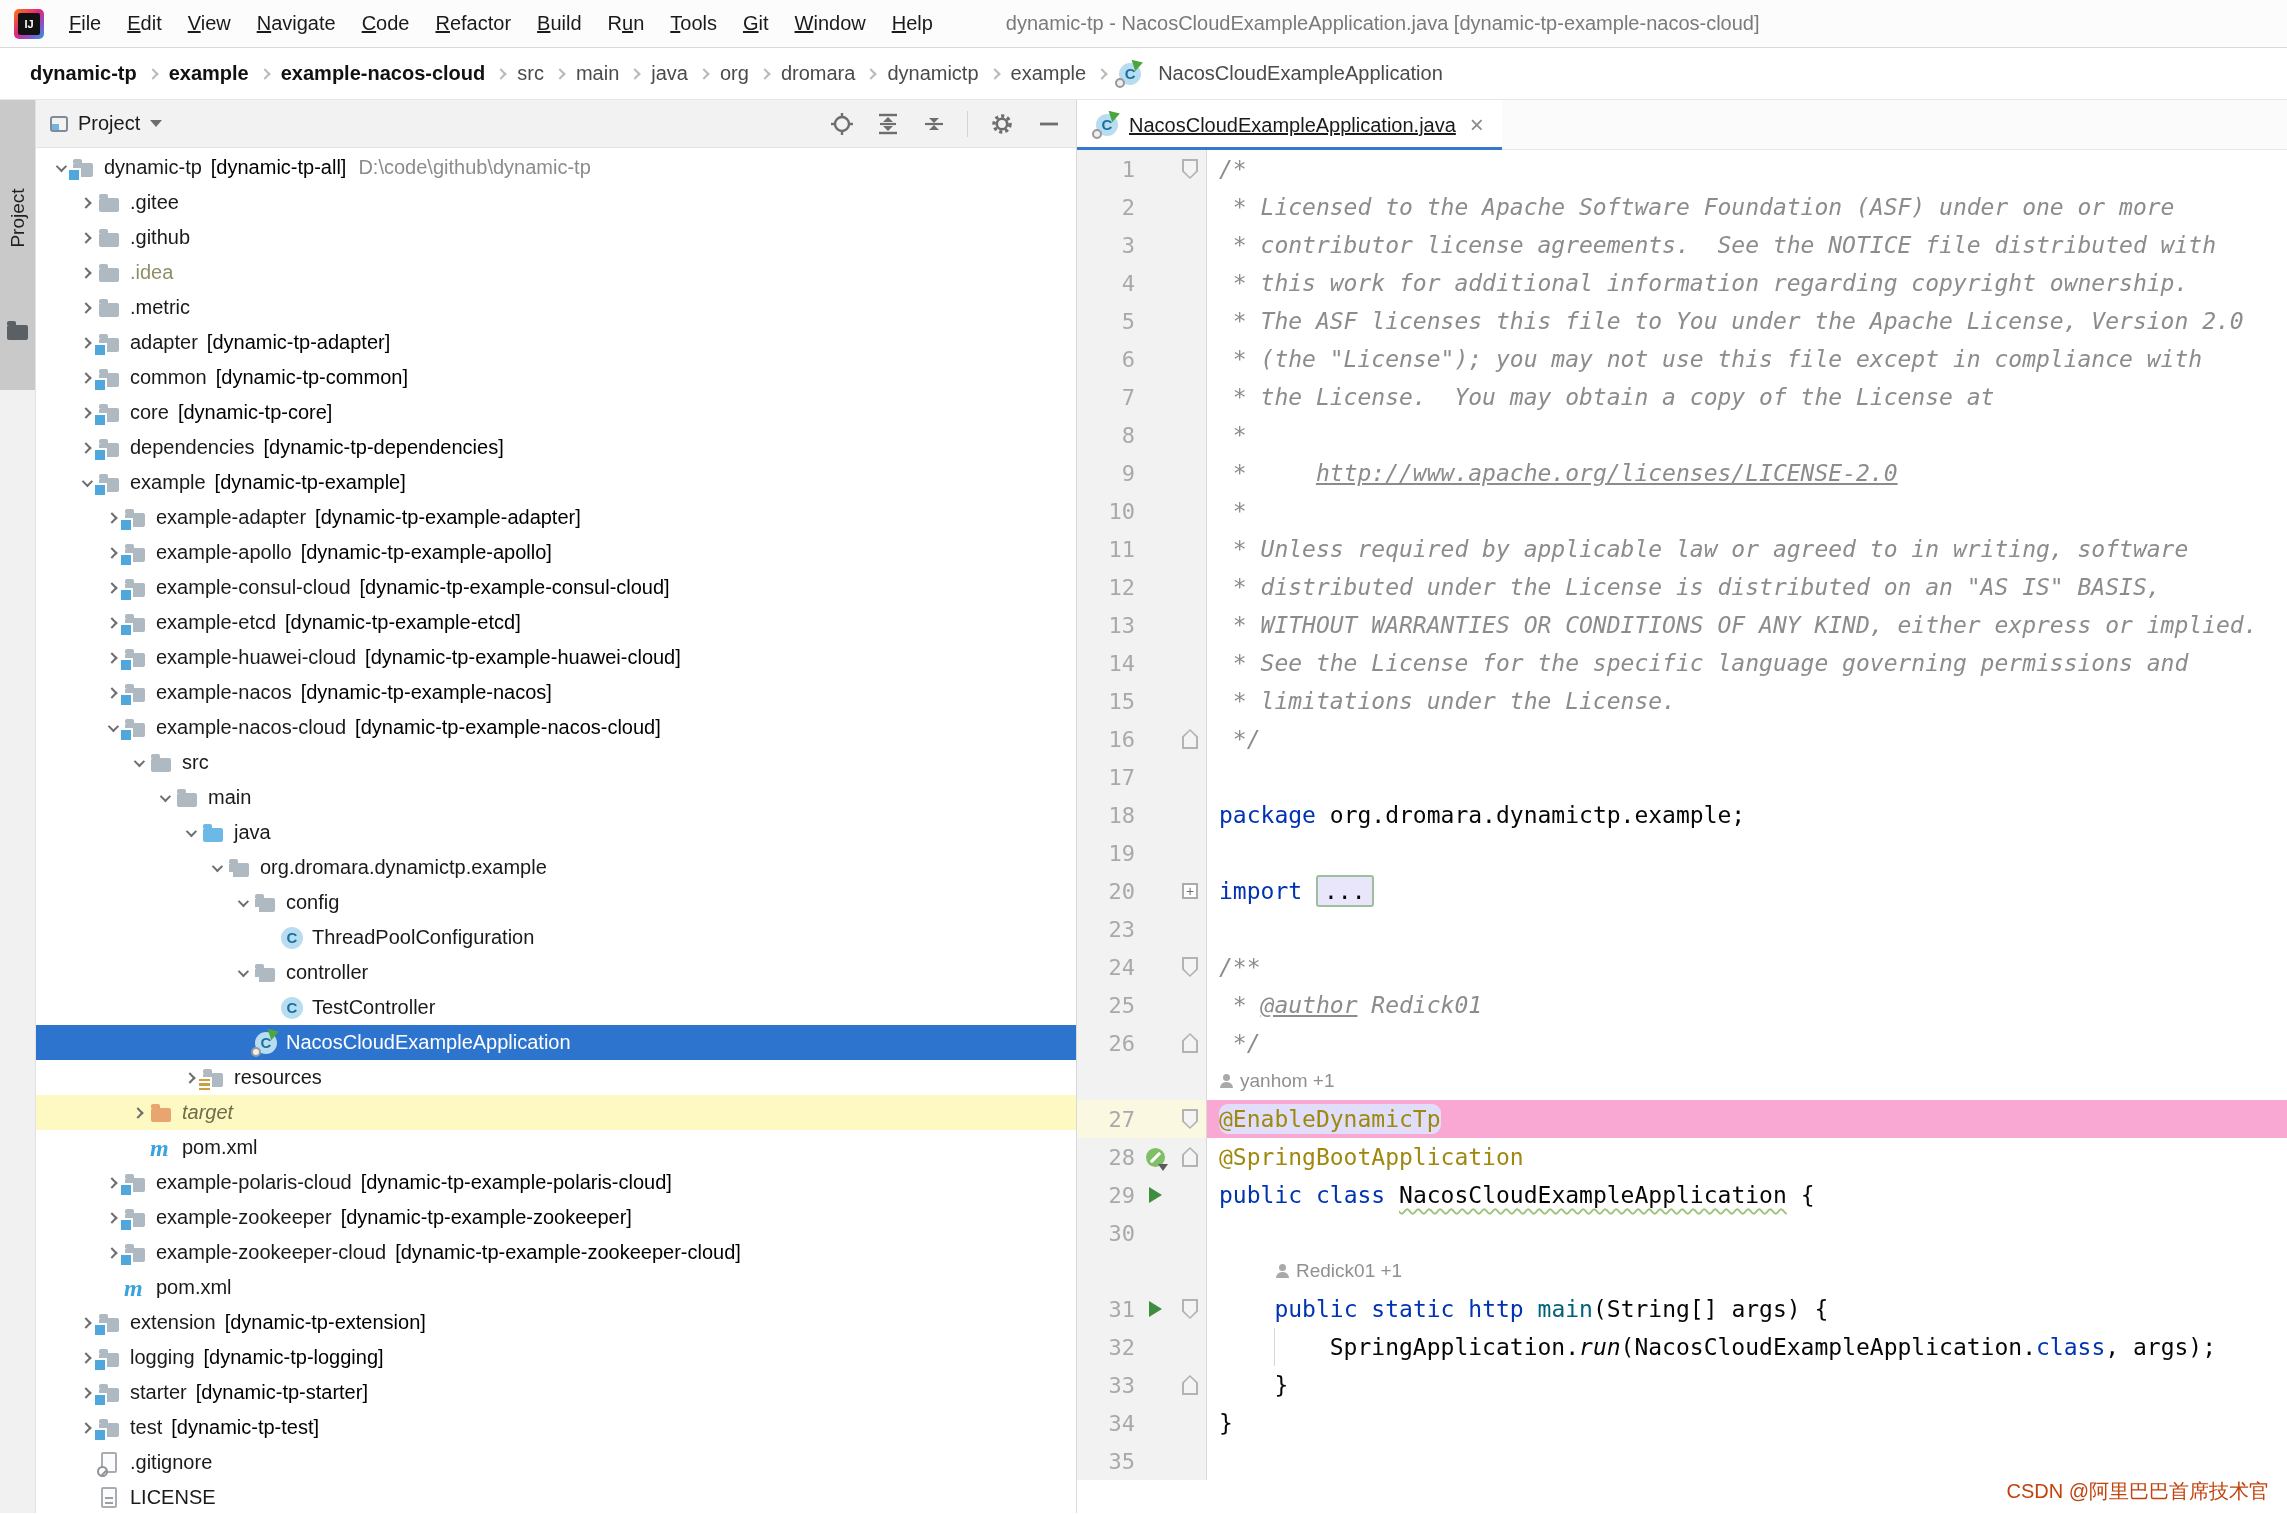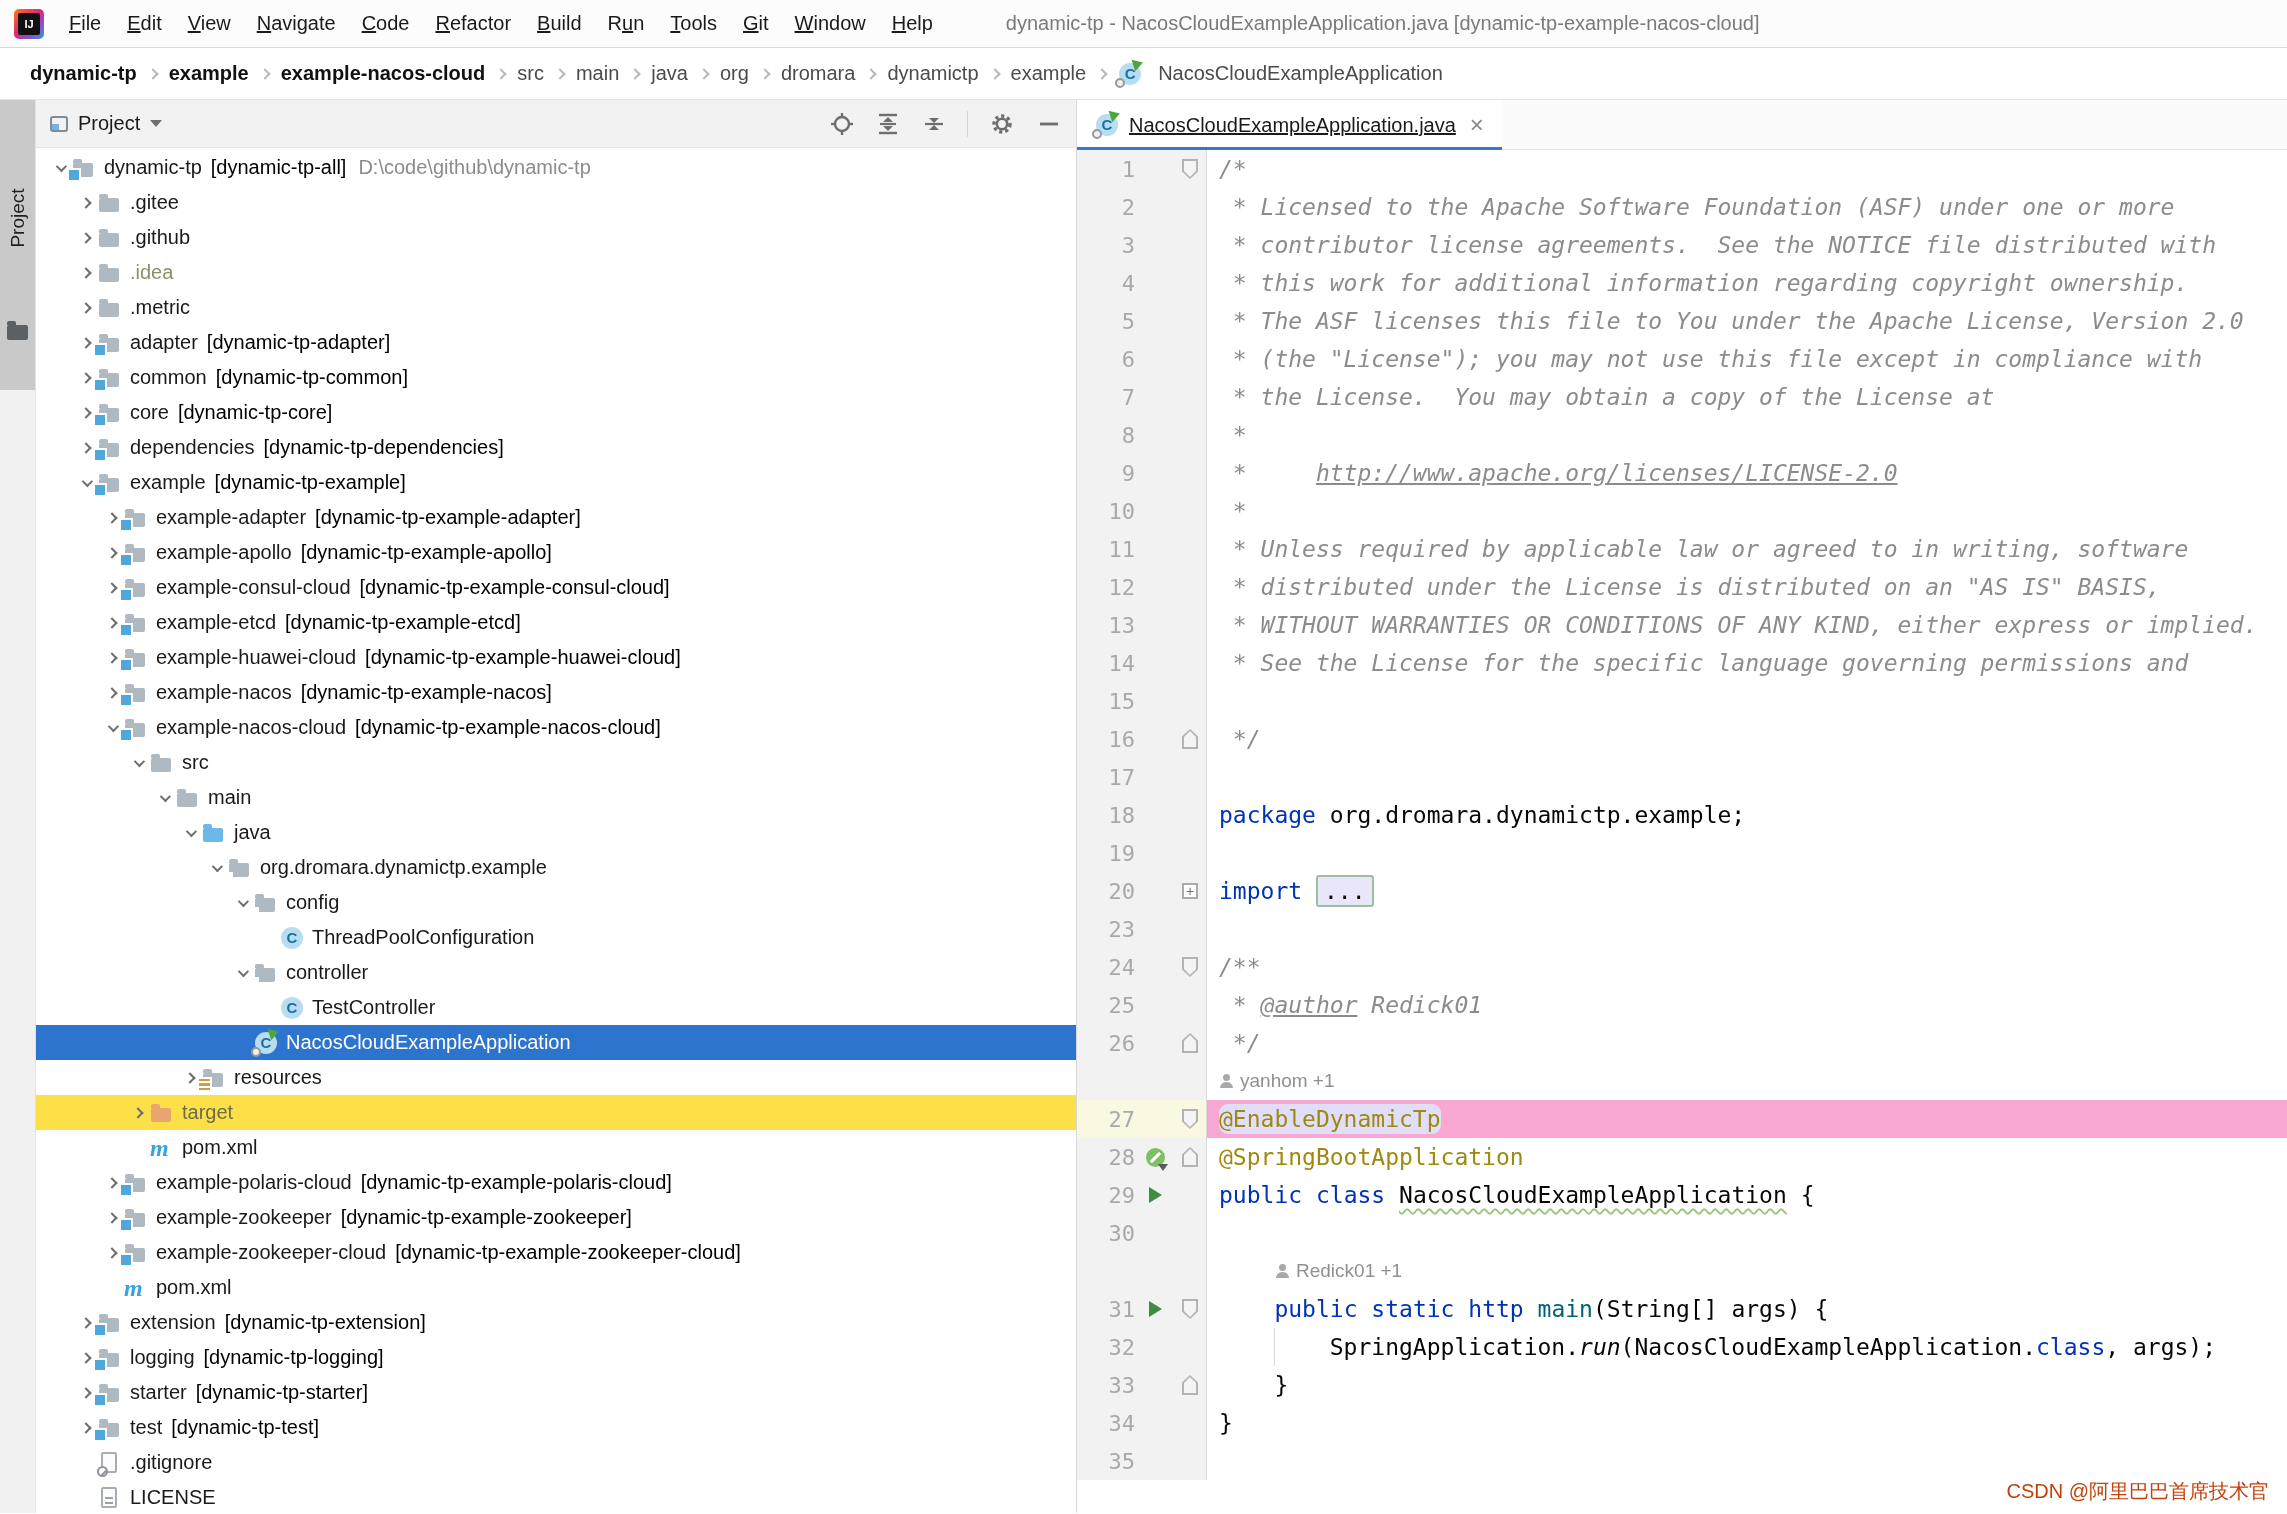--- a/index.html
+++ b/index.html
@@ -38,21 +38,21 @@
   .dd-arrow { width:0; height:0; border-left:6px solid transparent; border-right:6px solid transparent; border-top:7px solid #6E6E6E; margin-left:10px; }
   .ph-icons { margin-left:auto; display:flex; align-items:center; gap:20px; }
   .ph-sep { width:1px; height:26px; background:#D4D4D4; }
   .ph-icons svg { display:block; }
 
   
   .tree { flex:1; overflow:hidden; font-size:20px; padding-top:2px; }
   .trow { height:35px; display:flex; align-items:center; white-space:nowrap; }
   .trow.selected { background:#2D74CF; }
   .trow.selected .tlabel, .trow.selected .tmodule, .trow.selected .tpath { color:#FFF; }
-  .trow.excluded { background:#fde047; }
+  .trow.excluded { background:#fef9c3;font-style:italic; }
   .chev-box { width:24px; height:24px; flex:none; display:flex; align-items:center; justify-content:center; }
   .chev { width:8px; height:8px; border-right:2px solid #6E6E6E; border-bottom:2px solid #6E6E6E; }
   .chev.closed { transform:rotate(-45deg); }
   .chev.open { transform:rotate(45deg) translateY(-2px); }
   .ticon { width:24px; height:24px; position:relative; flex:none; margin-right:8px; }
   .tlabel { color:#1A1A1A; }
   .tlabel.ignored { color:#8F8F66; }
   .tlabel.excluded-label { color:#6D6D49; }
   .tmodule { font-weight:400; color:#000; margin-left:9px; }
   .tpath { color:#8C8C8C; margin-left:12px; }
@@ -786,20 +786,21 @@
             <span class="gfold"></span>
           </span>
           <span class="ctext"><span class="tk-c"> * See the License for the specific language governing permissions and</span></span>
         </div>
         <div class="eline">
           <span class="gut">
             <span class="lnum">15</span>
             <span class="gicon"></span>
             <span class="gfold"></span>
           </span>
+          <span class="ctext"><span class="tk-c"> * limitations under the License.</span></span>
         </div>
         <div class="eline">
           <span class="gut">
             <span class="lnum">16</span>
             <span class="gicon"></span>
             <span class="gfold">
               <span class="fm up">
                 <span class="o"></span>
                 <span class="in"></span>
               </span>

